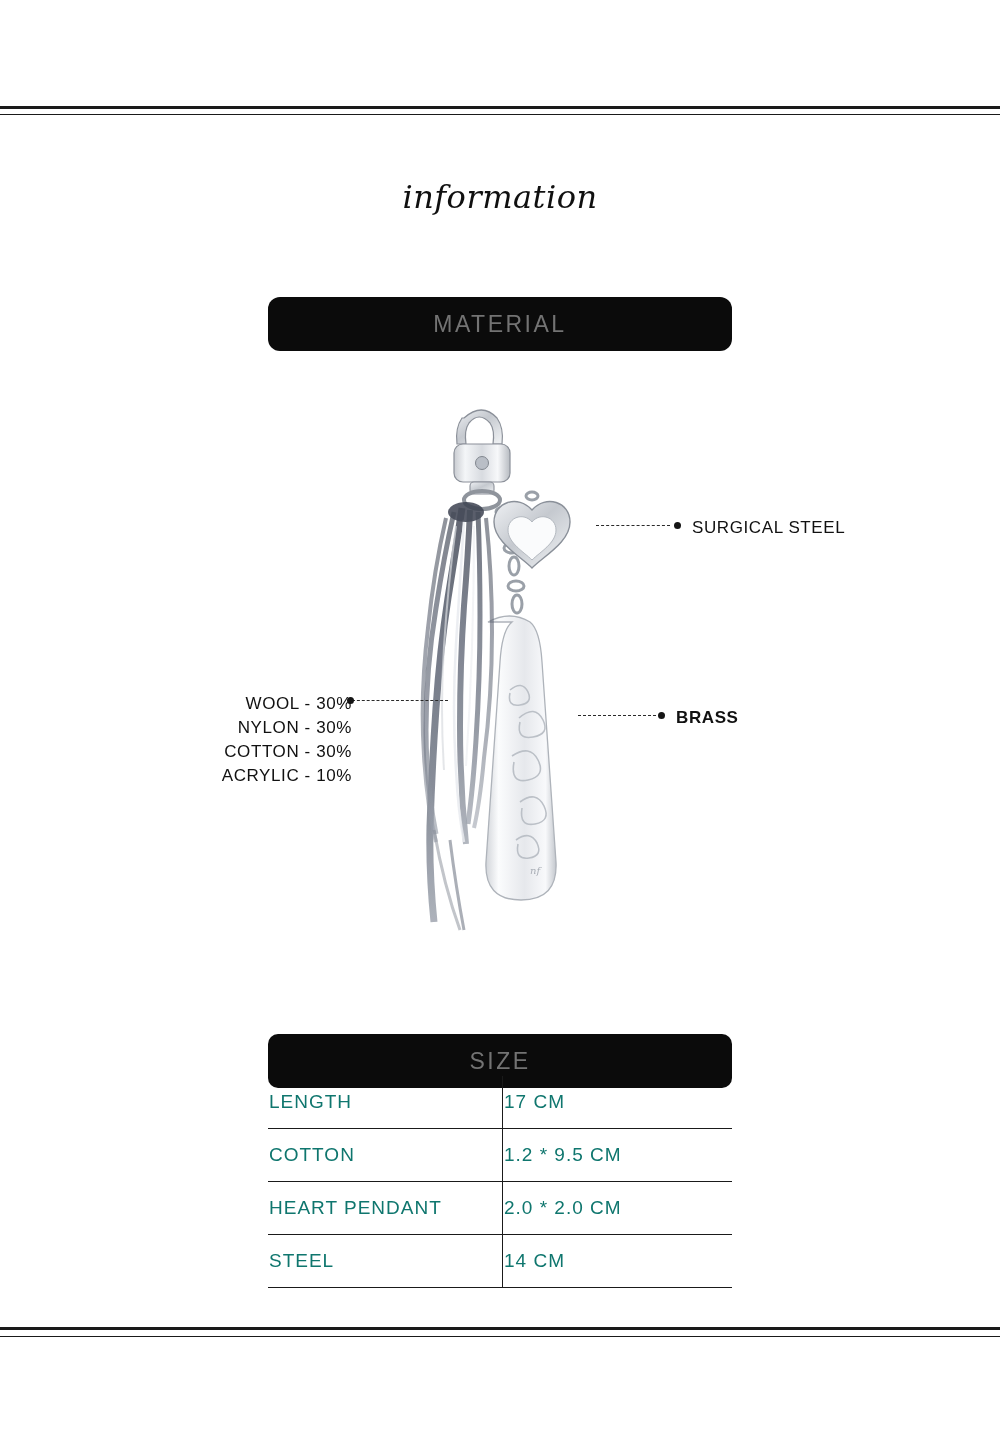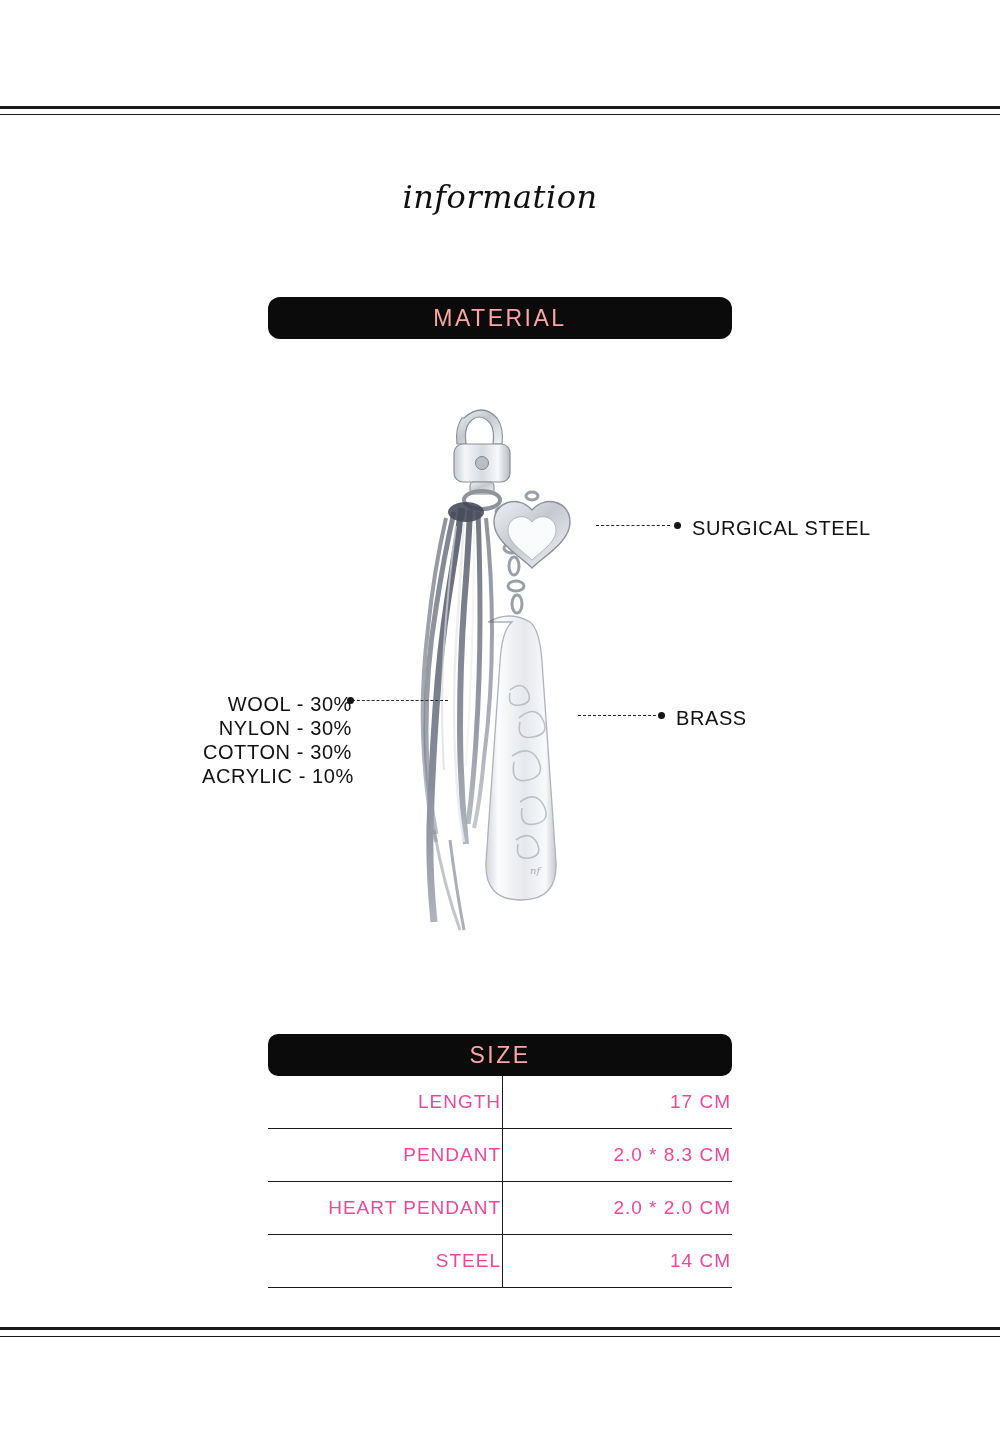--- a/index.html
+++ b/index.html
@@ -54,24 +54,24 @@
     font-size: 32px;
     letter-spacing: 0.5px;
     color: #101010;
   }
 
   
   .banner {
     position: absolute;
     left: 268px;
     width: 464px;
-    height: 42px;
+    height: 54px;
     background: #0b0b0b;
     border-radius: 12px;
-    color: #fca5a5;
+    color: #737373;
     font-size: 23px;
     letter-spacing: 2.5px;
     display: flex;
     align-items: center;
     justify-content: center;
   }
   .banner-material { top: 297px; }
   .banner-size { top: 1034px; border-radius: 10px; }
 
   
@@ -79,28 +79,28 @@
     position: absolute;
     left: 314px;
     top: 400px;
     width: 340px;
     height: 590px;
   }
 
   
   .callout-label {
     position: absolute;
-    font-size: 20px;
+    font-size: 17px;
     letter-spacing: 0.6px;
     color: #111111;
     white-space: pre;
     line-height: 24px;
   }
   .callout-steel { left: 692px; top: 516px; }
-  .callout-brass { left: 676px; top: 706px; }
+  .callout-brass { left: 676px; top: 706px; font-weight: bold; }
   .callout-fiber {
     left: 202px;
     top: 692px;
     width: 150px;
     text-align: right;
   }
 
   .leader {
     position: absolute;
     height: 0;
@@ -126,23 +126,23 @@
     position: absolute;
     left: 268px;
     top: 1076px;
     width: 464px;
     border-collapse: collapse;
   }
   .size-table td {
     height: 50px;
     font-size: 19px;
     letter-spacing: 1px;
-    text-align: right;
+    text-align: left;
     border-bottom: 1px solid #1a1a1a;
-    color: #ec4899;
+    color: #0f766e;
   }
   .size-table td.label-cell {
     width: 232px;
     border-right: 1px solid #1a1a1a;
   }
   .size-table tr:last-child td { border-bottom: 1px solid #1a1a1a; }
 
   
   .prod-svg { display: block; }
 </style>
@@ -261,22 +261,22 @@
     <span>SIZE</span>
   </div>
 
   <table class="size-table">
     <tbody>
       <tr>
         <td class="label-cell">LENGTH</td>
         <td>17 CM</td>
       </tr>
       <tr>
-        <td class="label-cell">PENDANT</td>
-        <td>2.0 * 8.3 CM</td>
+        <td class="label-cell">COTTON</td>
+        <td>1.2 * 9.5 CM</td>
       </tr>
       <tr>
         <td class="label-cell">HEART PENDANT</td>
         <td>2.0 * 2.0 CM</td>
       </tr>
       <tr>
         <td class="label-cell">STEEL</td>
         <td>14 CM</td>
       </tr>
     </tbody>

